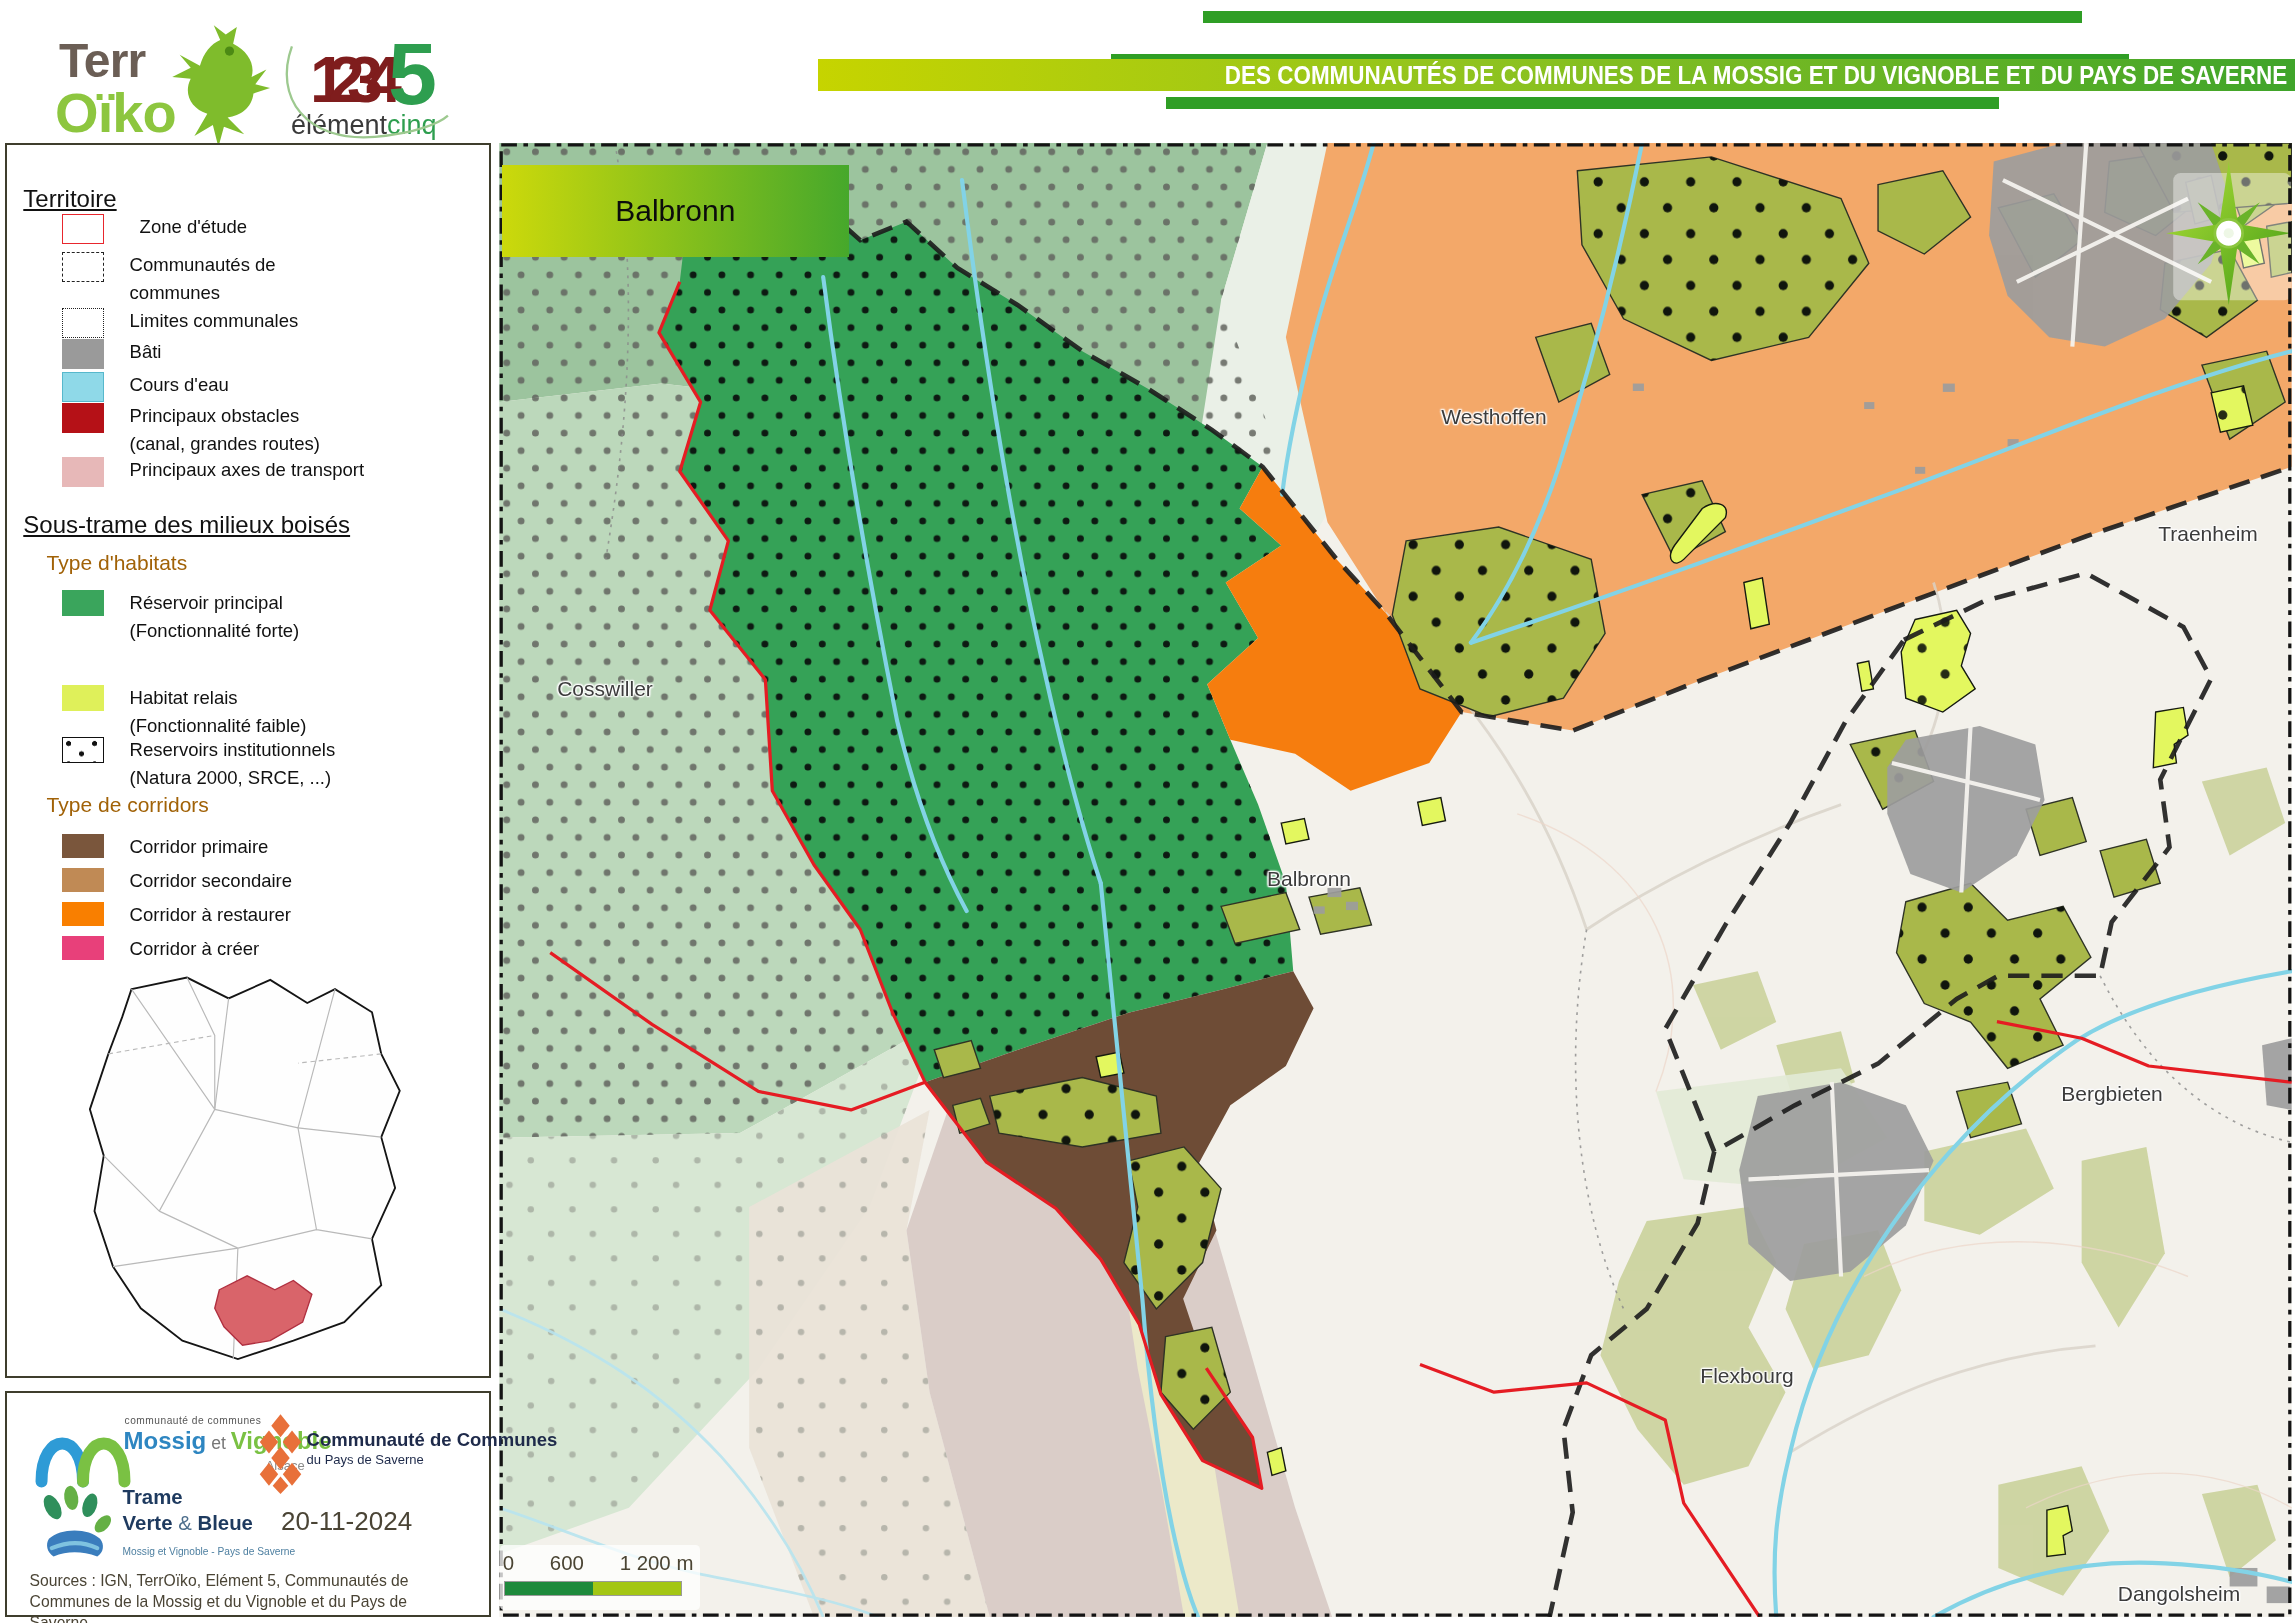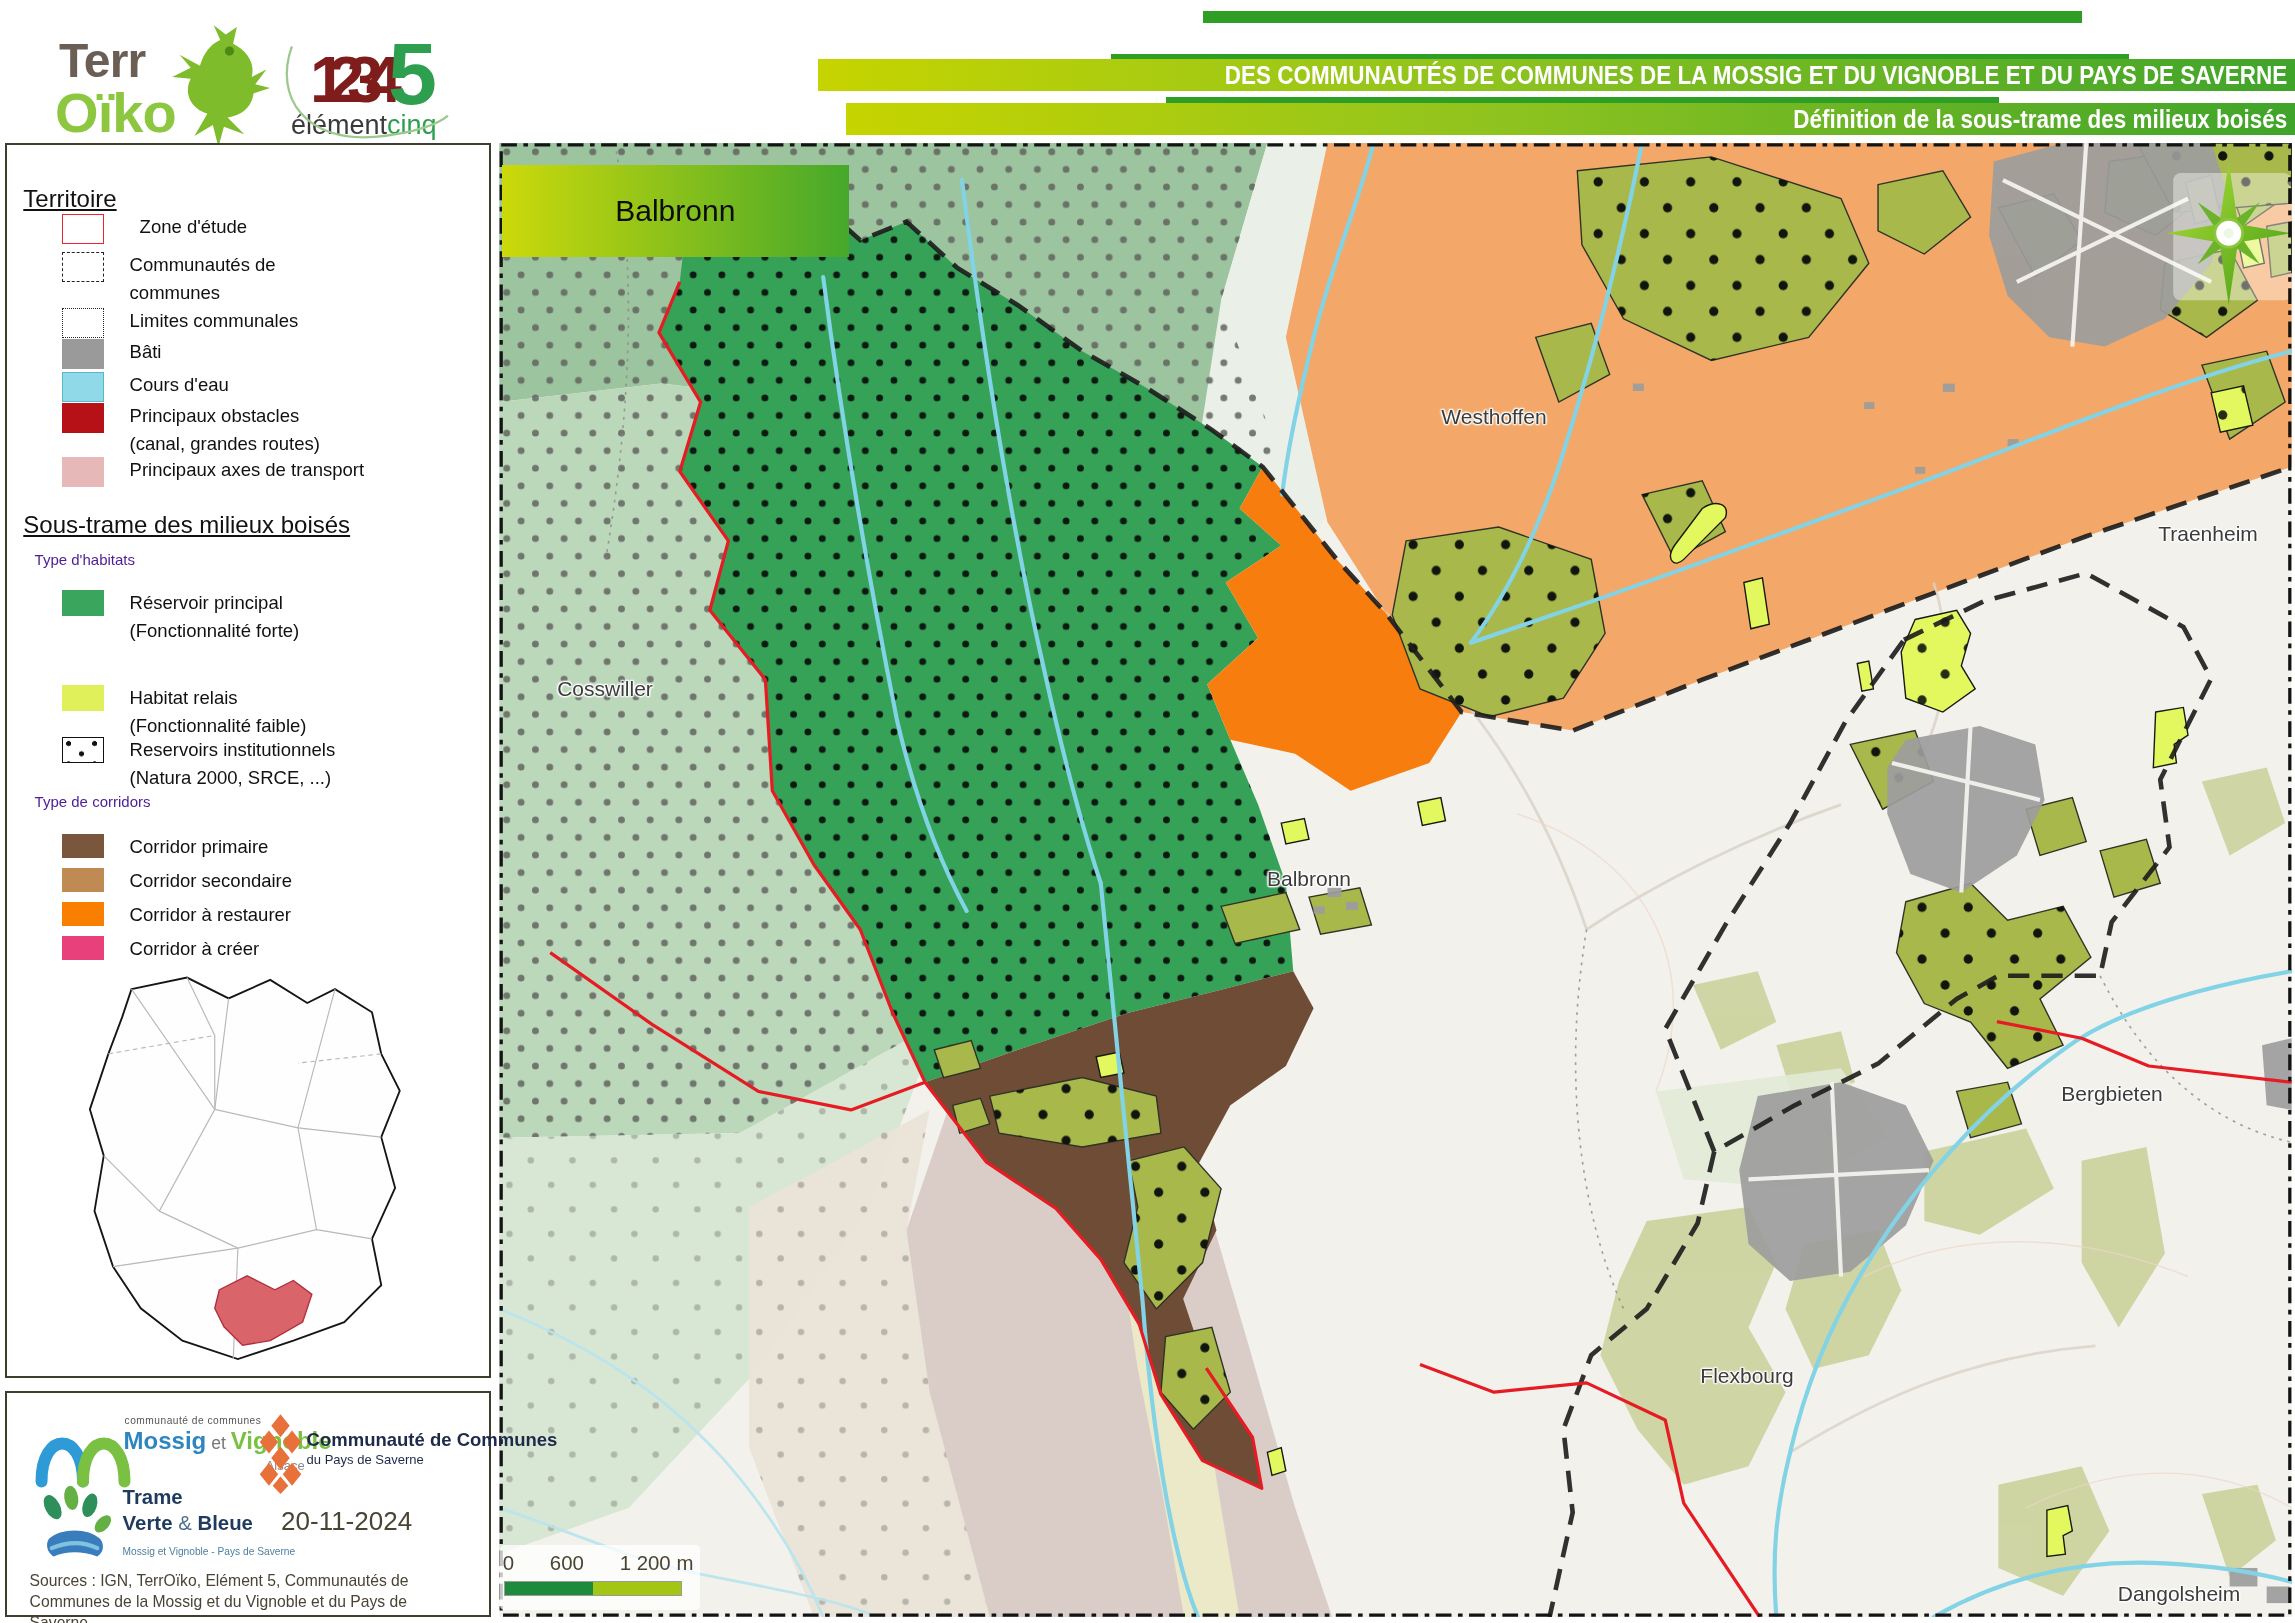--- a/index.html
+++ b/index.html
@@ -16,21 +16,21 @@
   .e5name b{font-weight:normal;color:#2e9e4f;}
   .banner{position:absolute;height:32px;background:linear-gradient(90deg,#c6d400 0%,#8fc31f 45%,#3fa42a 100%);}
   .banner .bt{position:absolute;right:7.4px;top:50%;transform:translateY(-50%) scaleX(.88);transform-origin:right center;
       white-space:nowrap;color:#fff;font-weight:bold;font-size:25.5px;}
   .bshadow{position:absolute;height:12px;background:#2f9e25;}
   
   .panel{position:absolute;background:#fff;border:2.3px solid #3f3e2d;box-sizing:border-box;}
   #sidebar{left:4.6px;top:143px;width:486px;height:1235px;}
   #logos{left:4.6px;top:1391px;width:486px;height:226px;}
   .ltitle{position:absolute;left:16.7px;font-size:24px;color:#111;text-decoration:underline;}
-  .lsub{position:absolute;left:28px;font-size:15px;color:#4c1d95;}
+  .lsub{position:absolute;left:40px;font-size:21px;color:#a16207;}
   .lrow{position:absolute;left:55px;display:flex;gap:26px;align-items:flex-start;}
   .sw{width:42px;height:30px;flex:0 0 auto;box-sizing:border-box;margin-top:0.9px;}
   .sw.h{height:26px;}
   .sw.c{height:24px;}
   .sw.outline-red{background:#fff;border:1.9px solid #e8262d;}
   .sw.outline-dash{background:#fff;border:1.9px dashed #222;}
   .sw.outline-dot{background:#fff;border:1.4px dotted #222;}
   .sw.dots{background:#fff;border:1.4px solid #111;
      background-image:radial-gradient(circle at 5.6px 5.6px,#111 2.3px,transparent 2.8px),radial-gradient(circle at 18.5px 15.7px,#111 2.3px,transparent 2.8px);
      background-size:26px 20.4px;}
@@ -85,23 +85,20 @@
       <path d="M30 40 C-10 150 60 248 210 236 C300 228 350 206 368 190" fill="none" stroke="#9dc98f" stroke-width="5"></path>
     </svg>
   </div>
 
   <div class="bshadow" style="left:1203px;top:11px;width:879px;"></div>
   <div class="bshadow" style="left:1111px;top:54px;width:1018px;"></div>
   <div class="banner" style="left:818px;top:59px;width:1477px;">
     <span class="bt">DES COMMUNAUTÉS DE COMMUNES DE LA MOSSIG ET DU VIGNOBLE ET DU PAYS DE SAVERNE</span>
   </div>
   <div class="bshadow" style="left:1166px;top:97px;width:833px;"></div>
-  <div class="banner" style="left:846px;top:103px;width:1449px;">
-    <span class="bt">Définition de la sous-trame des milieux boisés</span>
-  </div>
 
   <div id="sidebar" class="panel">
     <div class="ltitle" style="top:40px;">Territoire</div>
 
     <div class="lrow" style="top:68px;gap:36px;">
       <div class="sw outline-red"></div>
       <div class="llab">Zone d'étude</div>
     </div>
     <div class="lrow" style="top:106px;">
       <div class="sw outline-dash"></div>

